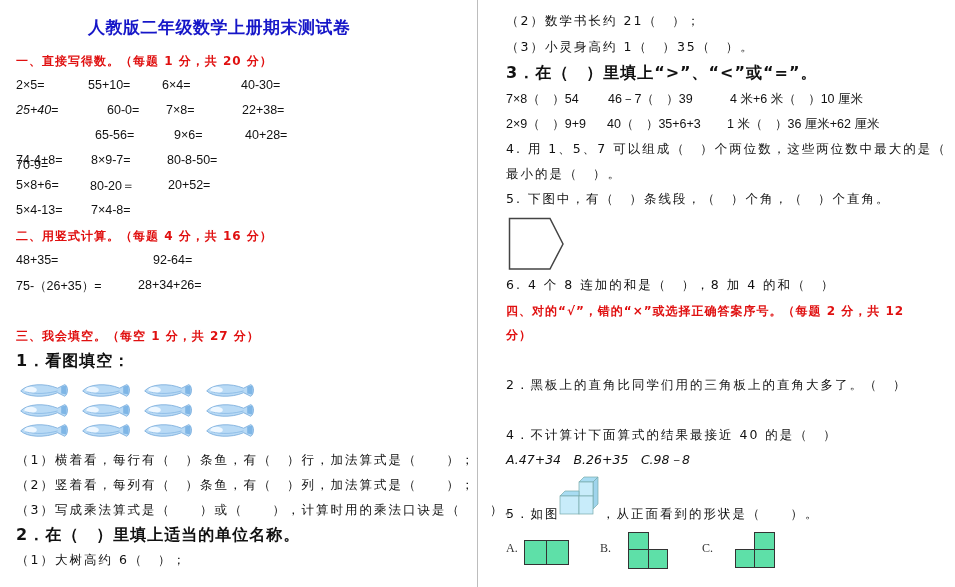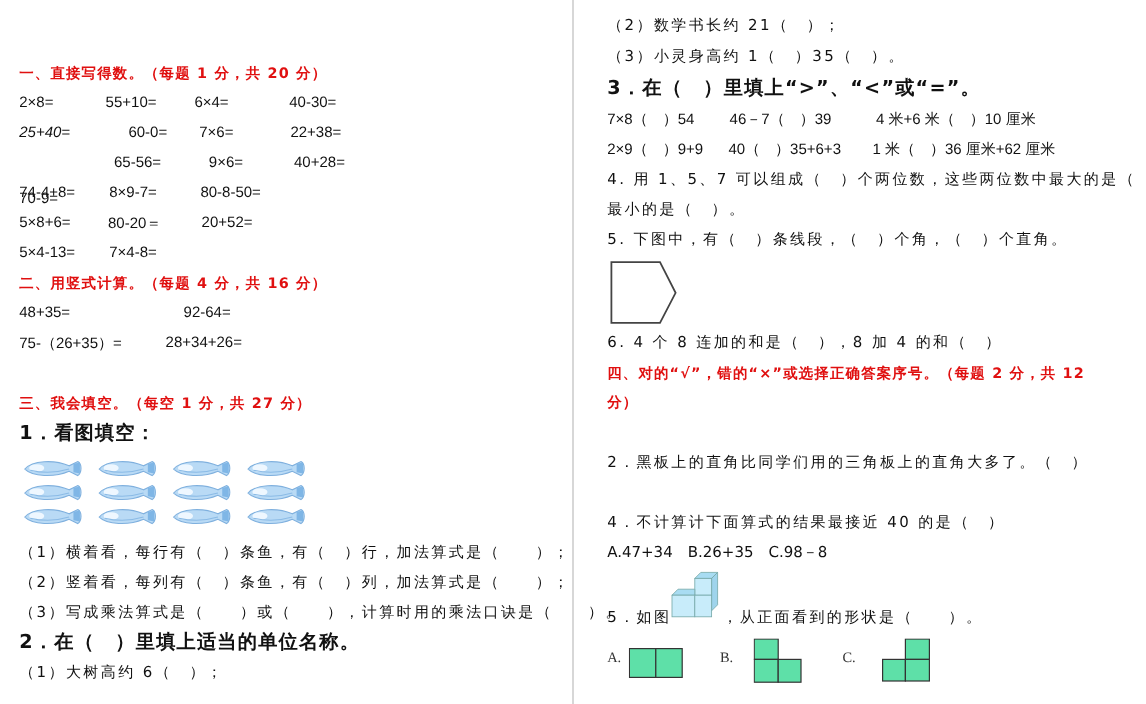--- a/index.html
+++ b/index.html
@@ -19,32 +19,33 @@
                display:grid; grid-template-columns:repeat(4, 60px); grid-template-rows:repeat(3,20px); column-gap:2px; }
   .fish { width:58px; height:18px; }
   .opt-label { position:absolute; font-family:"Liberation Serif", serif; font-size:12px; color:#333; }
 </style>
 </head>
 <body>
 
 <div class="divider"></div>
 
 <div class="page" id="left">
+  <div class="line title" style="left:88px; top:19px;">人教版二年级数学上册期末测试卷</div>
 
   <div class="line sec" style="left:16px; top:53px;">一、直接写得数。（每题 1 分，共 20 分）</div>
 
   <div>
-    <span class="calc" style="left:16px; top:78px;">2×8=</span>
+    <span class="calc" style="left:16px; top:78px;">2×5=</span>
     <span class="calc" style="left:88px; top:78px;">55+10=</span>
     <span class="calc" style="left:162px; top:78px;">6×4=</span>
     <span class="calc" style="left:241px; top:78px;">40-30=</span>
 
     <span class="calc" style="left:16px; top:103px;font-style:italic;">25+40=</span>
     <span class="calc" style="left:87px; top:103px;margin-left:20px;">60-0=</span>
-    <span class="calc" style="left:166px; top:103px;">7×6=</span>
+    <span class="calc" style="left:166px; top:103px;">7×8=</span>
     <span class="calc" style="left:242px; top:103px;">22+38=</span>
 
     <span class="calc" style="left:16px; top:128px;margin-top:30px;">70-9=</span>
     <span class="calc" style="left:95px; top:128px;">65-56=</span>
     <span class="calc" style="left:174px; top:128px;">9×6=</span>
     <span class="calc" style="left:245px; top:128px;">40+28=</span>
 
     <span class="calc" style="left:16px; top:153px;">74-4+8=</span>
     <span class="calc" style="left:91px; top:153px;">8×9-7=</span>
     <span class="calc" style="left:167px; top:153px;">80-8-50=</span>
@@ -174,21 +175,21 @@
     <polygon points="1.5,1.5 42,1.5 55,27 42,52 1.5,52" fill="#ffffff" stroke="#444" stroke-width="1.5"></polygon>
   </svg>
 
   <div class="line zh" style="left:28px; top:277px;">6. 4 个 8 连加的和是（　），8 加 4 的和（　）</div>
 
   <div class="line sec" style="left:28px; top:303px;">四、对的“√”，错的“×”或选择正确答案序号。（每题 2 分，共 12</div>
   <div class="line sec" style="left:28px; top:327px;">分）</div>
 
   <div class="line zh" style="left:28px; top:377px;">2．黑板上的直角比同学们用的三角板上的直角大多了。（　）</div>
   <div class="line zh" style="left:28px; top:427px;">4．不计算计下面算式的结果最接近 40 的是（　）</div>
-  <div class="line" style="left:28px; top:452px;">A.47+34　B.26+35　C.98－8</div>
+  <div class="line" style="left:28px; top:452px;font-style:italic;">A.47+34　B.26+35　C.98－8</div>
 
   <div class="line zh" style="left:28px; top:506px;">5．如图</div>
   <svg style="position:absolute; left:80px; top:474px;" width="44" height="42">
 
     <polygon points="21,8 26,3 40,3 35,8" fill="#a8dcf2" stroke="#7aa" stroke-width="0.7"></polygon>
     <polygon points="35,8 40,3 40,30 35,35" fill="#9fd4ec" stroke="#7aa" stroke-width="0.7"></polygon>
     <rect x="21" y="8" width="14" height="14" fill="#c8ecfa" stroke="#7aa" stroke-width="0.7"></rect>
 
     <polygon points="2,22 7,17 21,17 21,22" fill="#a8dcf2" stroke="#7aa" stroke-width="0.7"></polygon>
     <rect x="2" y="22" width="19" height="18" fill="#c8ecfa" stroke="#7aa" stroke-width="0.7"></rect>

